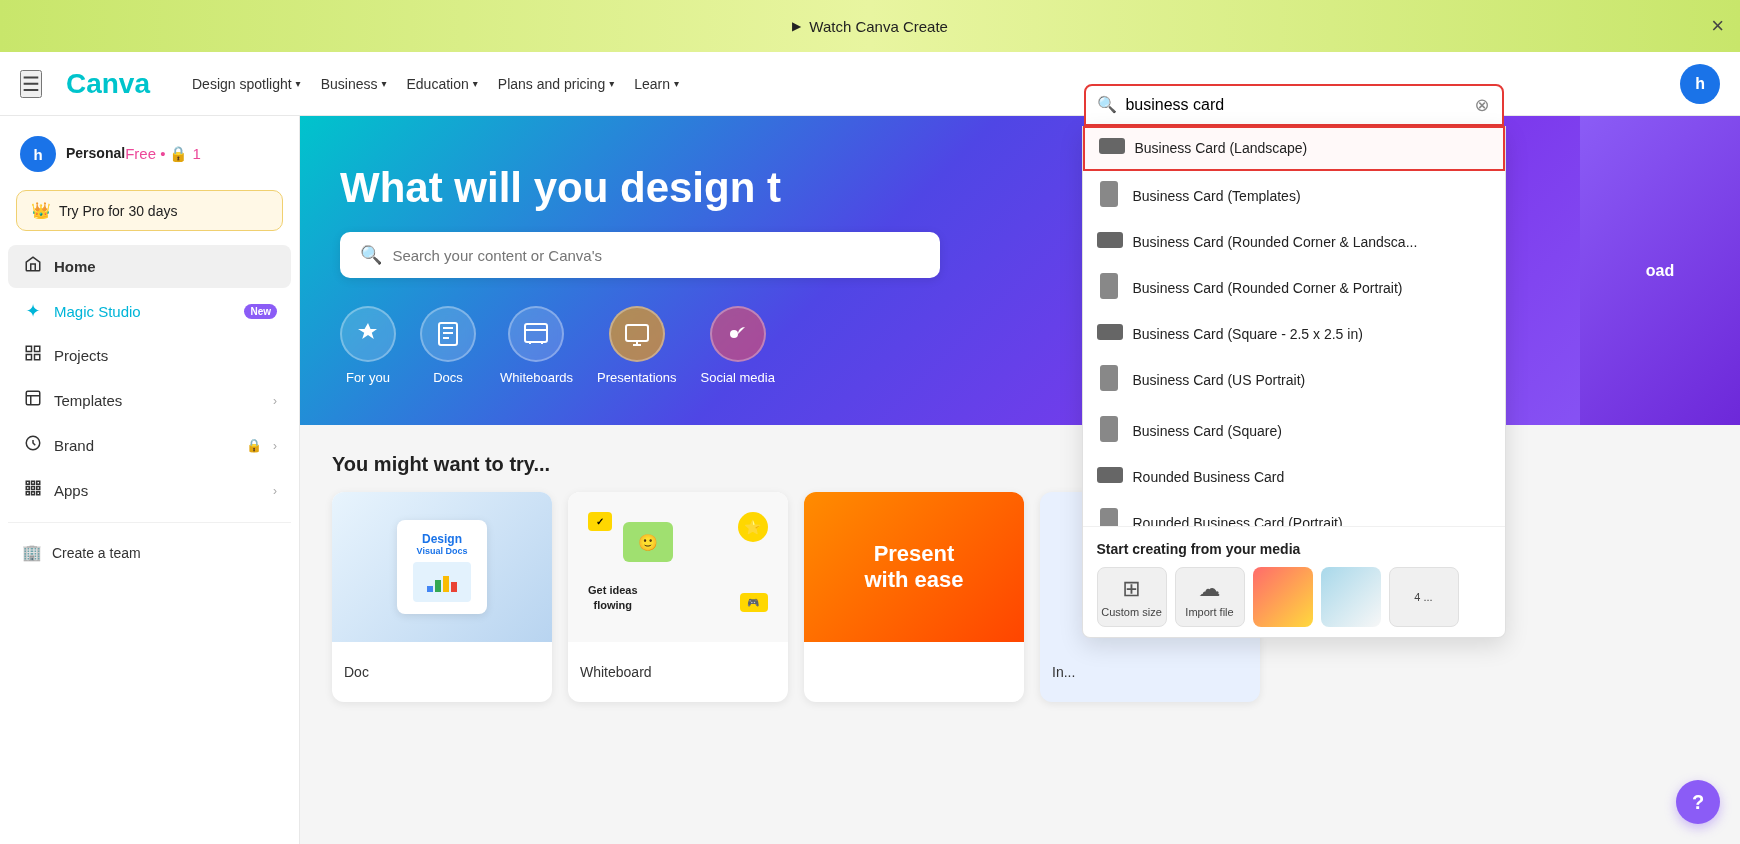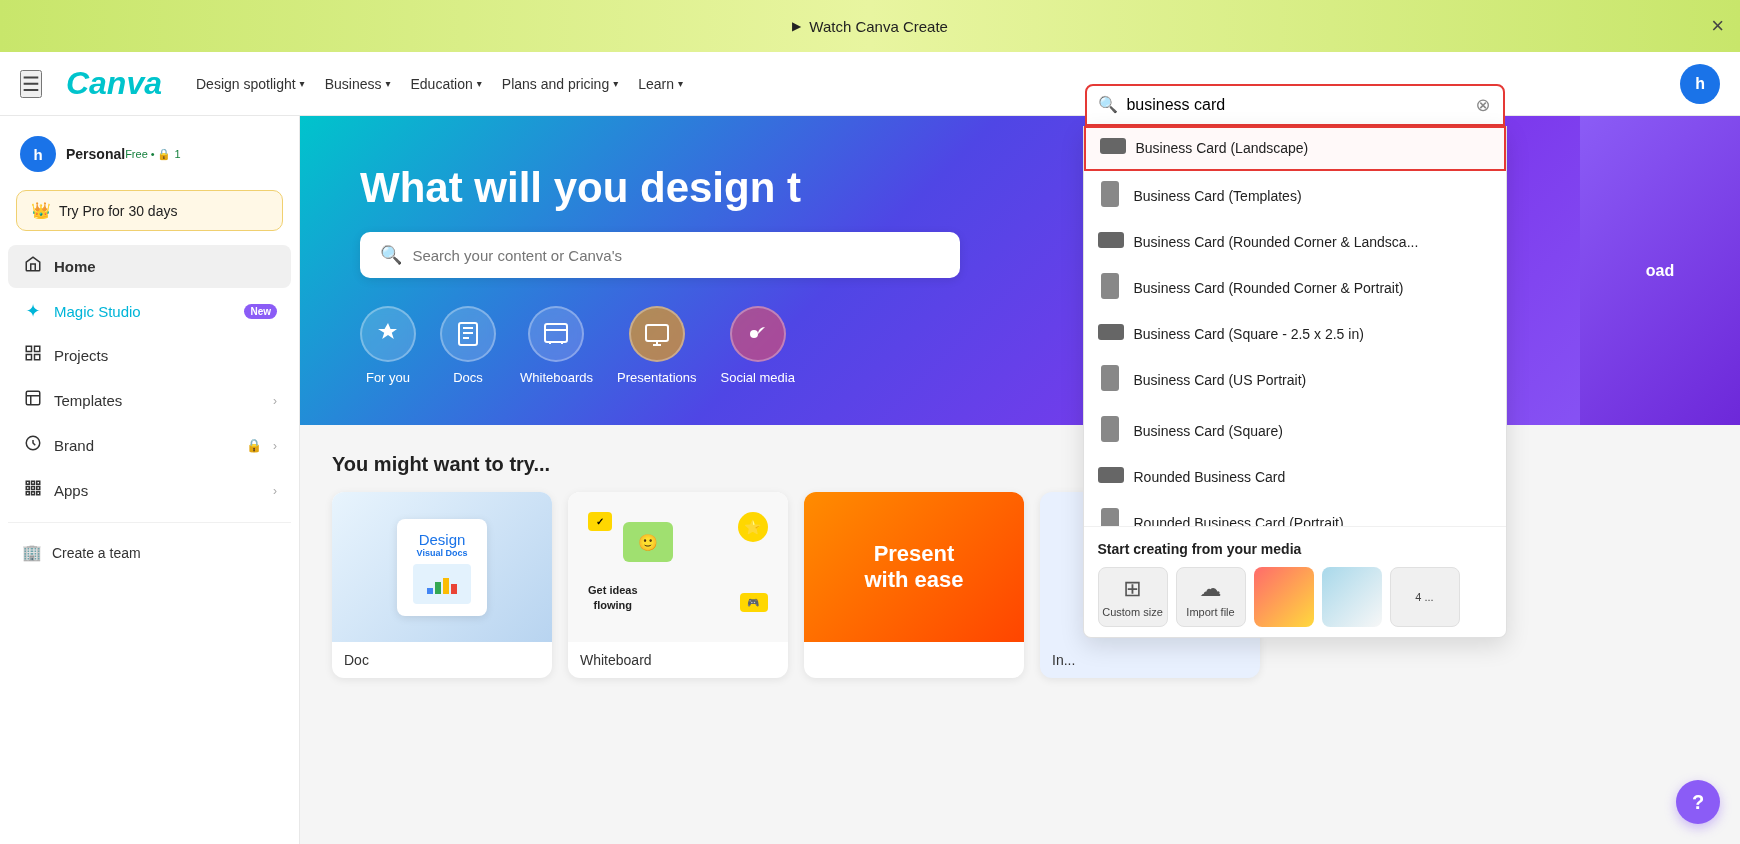--- a/index.html
+++ b/index.html
@@ -25,21 +25,21 @@
       height: 64px;
       background: #fff;
       display: flex;
       align-items: center;
       padding: 0 20px;
       gap: 24px;
       border-bottom: 1px solid #e8e8e8;
       position: relative;
       z-index: 50;
     }
-    .nav-logo { color: #00c4cc; font-size: 32px; font-weight: 700; font-style: italic; }
+    .nav-logo { color: #00c4cc; font-size: 28px; font-weight: 700; margin-right: 8px; }
     .hamburger { font-size: 20px; color: #444; cursor: pointer; }
     .nav-links { display: flex; align-items: center; flex: 1; }
     .nav-link-btn {
       background: none; border: none; cursor: pointer;
       font-size: 14px; color: #333; padding: 6px 10px;
       border-radius: 6px; display: flex; align-items: center; gap: 4px;
     }
     .nav-link-arrow { font-size: 10px; }
     .nav-right { display: flex; align-items: center; gap: 12px; margin-left: auto; }
     .nav-avatar {
@@ -127,21 +127,21 @@
       overflow-y: auto; flex-shrink: 0;
     }
     .sidebar-user { display: flex; align-items: center; gap: 10px; padding: 8px 12px; margin-bottom: 8px; }
     .sidebar-avatar {
       width: 36px; height: 36px; border-radius: 50%; background: #1a73e8;
       color: #fff; display: flex; align-items: center; justify-content: center;
       font-size: 15px; font-weight: 600;
     }
     .sidebar-user-info { display: flex; flex-direction: row; }
     .sidebar-user-name { font-size: 14px; font-weight: 600; color: #222; }
-    .sidebar-user-sub { font-size: 11px; color: #15803d; display: flex; align-items: center; gap: 4px; }
+    .sidebar-user-sub { font-size: 15px; color: #ec4899; display: flex; align-items: center; gap: 4px; }
     .sidebar-pro-btn {
       margin: 0 8px 12px; padding: 10px 14px;
       background: #fff8e6; border: 1px solid #f0d070;
       border-radius: 10px; cursor: pointer;
       display: flex; align-items: center; gap: 8px;
       font-size: 14px; font-weight: 500; color: #222;
     }
     .crown-icon { color: #f5a623; font-size: 16px; }
     .sidebar-item {
       display: flex; align-items: center; gap: 10px;
@@ -161,21 +161,21 @@
     .create-team-item {
       display: flex; align-items: center; gap: 10px;
       padding: 10px 14px; border-radius: 8px; cursor: pointer;
       font-size: 14px; color: #333;
     }
 
     
     .main-content { flex: 1; overflow-y: auto; background: #f5f5f5; position: relative; }
     .hero-section {
       background: linear-gradient(135deg, #00c4cc 0%, #4f46e5 40%, #7c3aed 70%, #8b5cf6 100%);
-      padding: 48px 60px 40px;
+      padding: 48px 40px 40px;
       position: relative;
       min-height: 280px;
       overflow: hidden;
     }
     .hero-title { font-size: 42px; font-weight: 700; color: #fff; margin-bottom: 20px; }
     .hero-search-bar {
       background: #fff; border-radius: 10px; padding: 12px 20px;
       display: flex; align-items: center; gap: 10px;
       max-width: 600px; box-shadow: 0 2px 10px rgba(0,0,0,0.1);
     }
@@ -204,21 +204,21 @@
     .section-title { font-size: 20px; font-weight: 700; color: #222; margin-bottom: 16px; }
     .cards-row { display: flex; gap: 16px; }
     .design-card {
       width: 220px; border-radius: 12px; overflow: hidden; cursor: pointer;
       background: #fff; box-shadow: 0 2px 8px rgba(0,0,0,0.08);
       flex-shrink: 0;
     }
     .design-card-doc { background: linear-gradient(135deg, #e8f4fd, #b8d4f0); height: 150px; display: flex; align-items: center; justify-content: center; }
     .design-card-whiteboard { background: #f9f9f9; height: 150px; display: flex; align-items: center; justify-content: center; }
     .design-card-presentation { background: linear-gradient(135deg, #ff8c00, #ff4500); height: 150px; display: flex; align-items: center; justify-content: center; color: #fff; font-size: 18px; font-weight: 700; text-align: center; padding: 16px; }
-    .design-card-label { padding: 10px 12px; font-size: 14px; color: #333; font-weight: 500; }
+    .design-card-label { padding: 22px 12px; font-size: 14px; color: #333; font-weight: 500; }
 
     
     .nav-search-area {
       position: relative;
       flex: 1;
       display: flex;
       justify-content: center;
     }
 
     
@@ -539,21 +539,21 @@
 
     <div class="content-area">
       <div class="section-title">You might want to try...</div>
 
       <div class="cards-row">
 
         <div class="design-card">
           <div class="design-card-doc">
             <div style="text-align:center; padding: 12px;">
               <div style="background:#fff; border-radius:8px; padding:12px 16px; box-shadow: 0 2px 8px rgba(0,0,0,0.1); width:90px; margin: 0 auto;">
-                <div style="font-size:15px; font-weight:400; color:#1a73e8;">Design</div>
+                <div style="font-size:12px; font-weight:700; color:#1a73e8;">Design</div>
                 <div style="font-size:9px; font-weight:700; color:#1a73e8;">Visual Docs</div>
                 <div style="background:#e3f2fd; height:40px; border-radius:4px; margin-top:6px; display:flex; align-items:center; justify-content:center;">
                   <svg width="30" height="20" viewBox="0 0 30 20">
                       <rect x="0" y="14" width="6" height="6" fill="#4285f4"></rect>
                       <rect x="8" y="8" width="6" height="12" fill="#34a853"></rect>
                       <rect x="16" y="4" width="6" height="16" fill="#fbbc04"></rect>
                       <rect x="24" y="10" width="6" height="10" fill="#ea4335"></rect>
                     </svg>
                 </div>
               </div>

